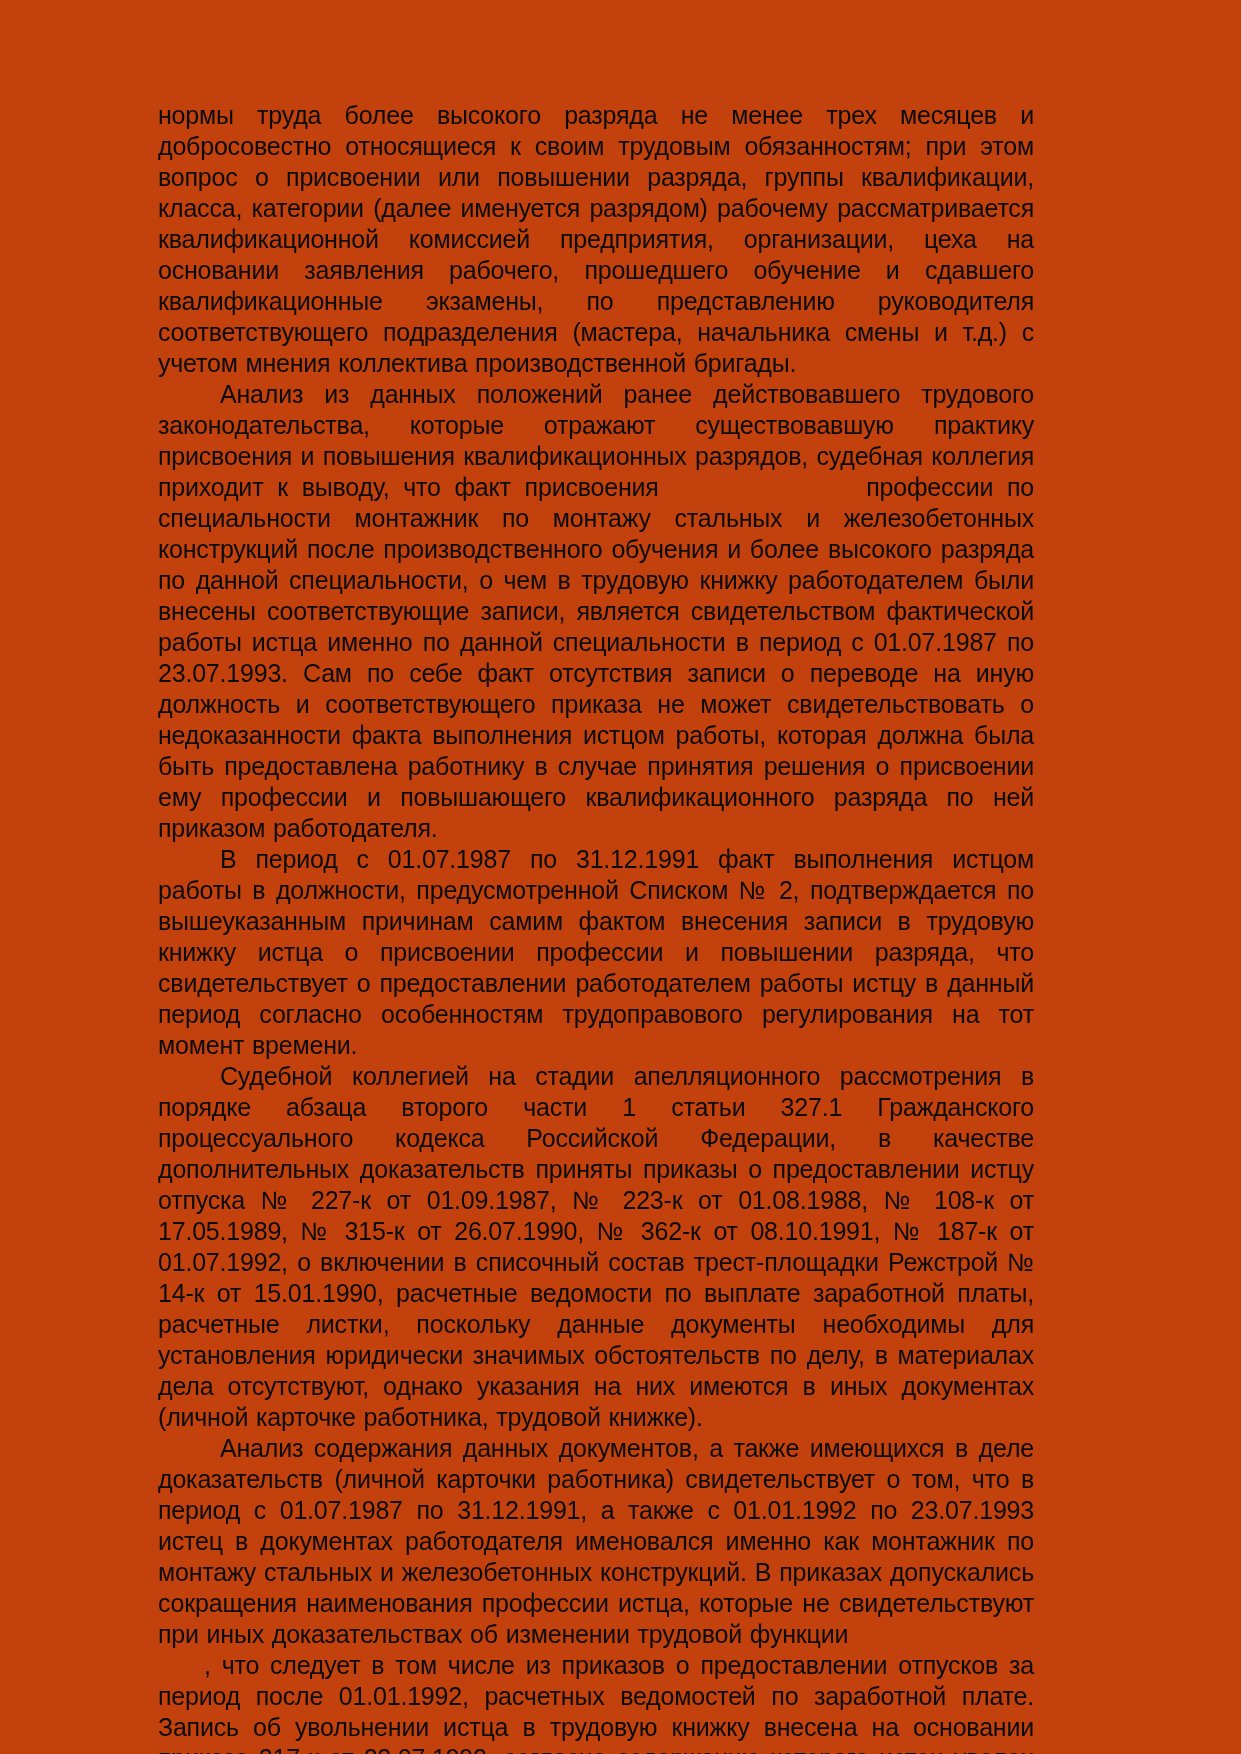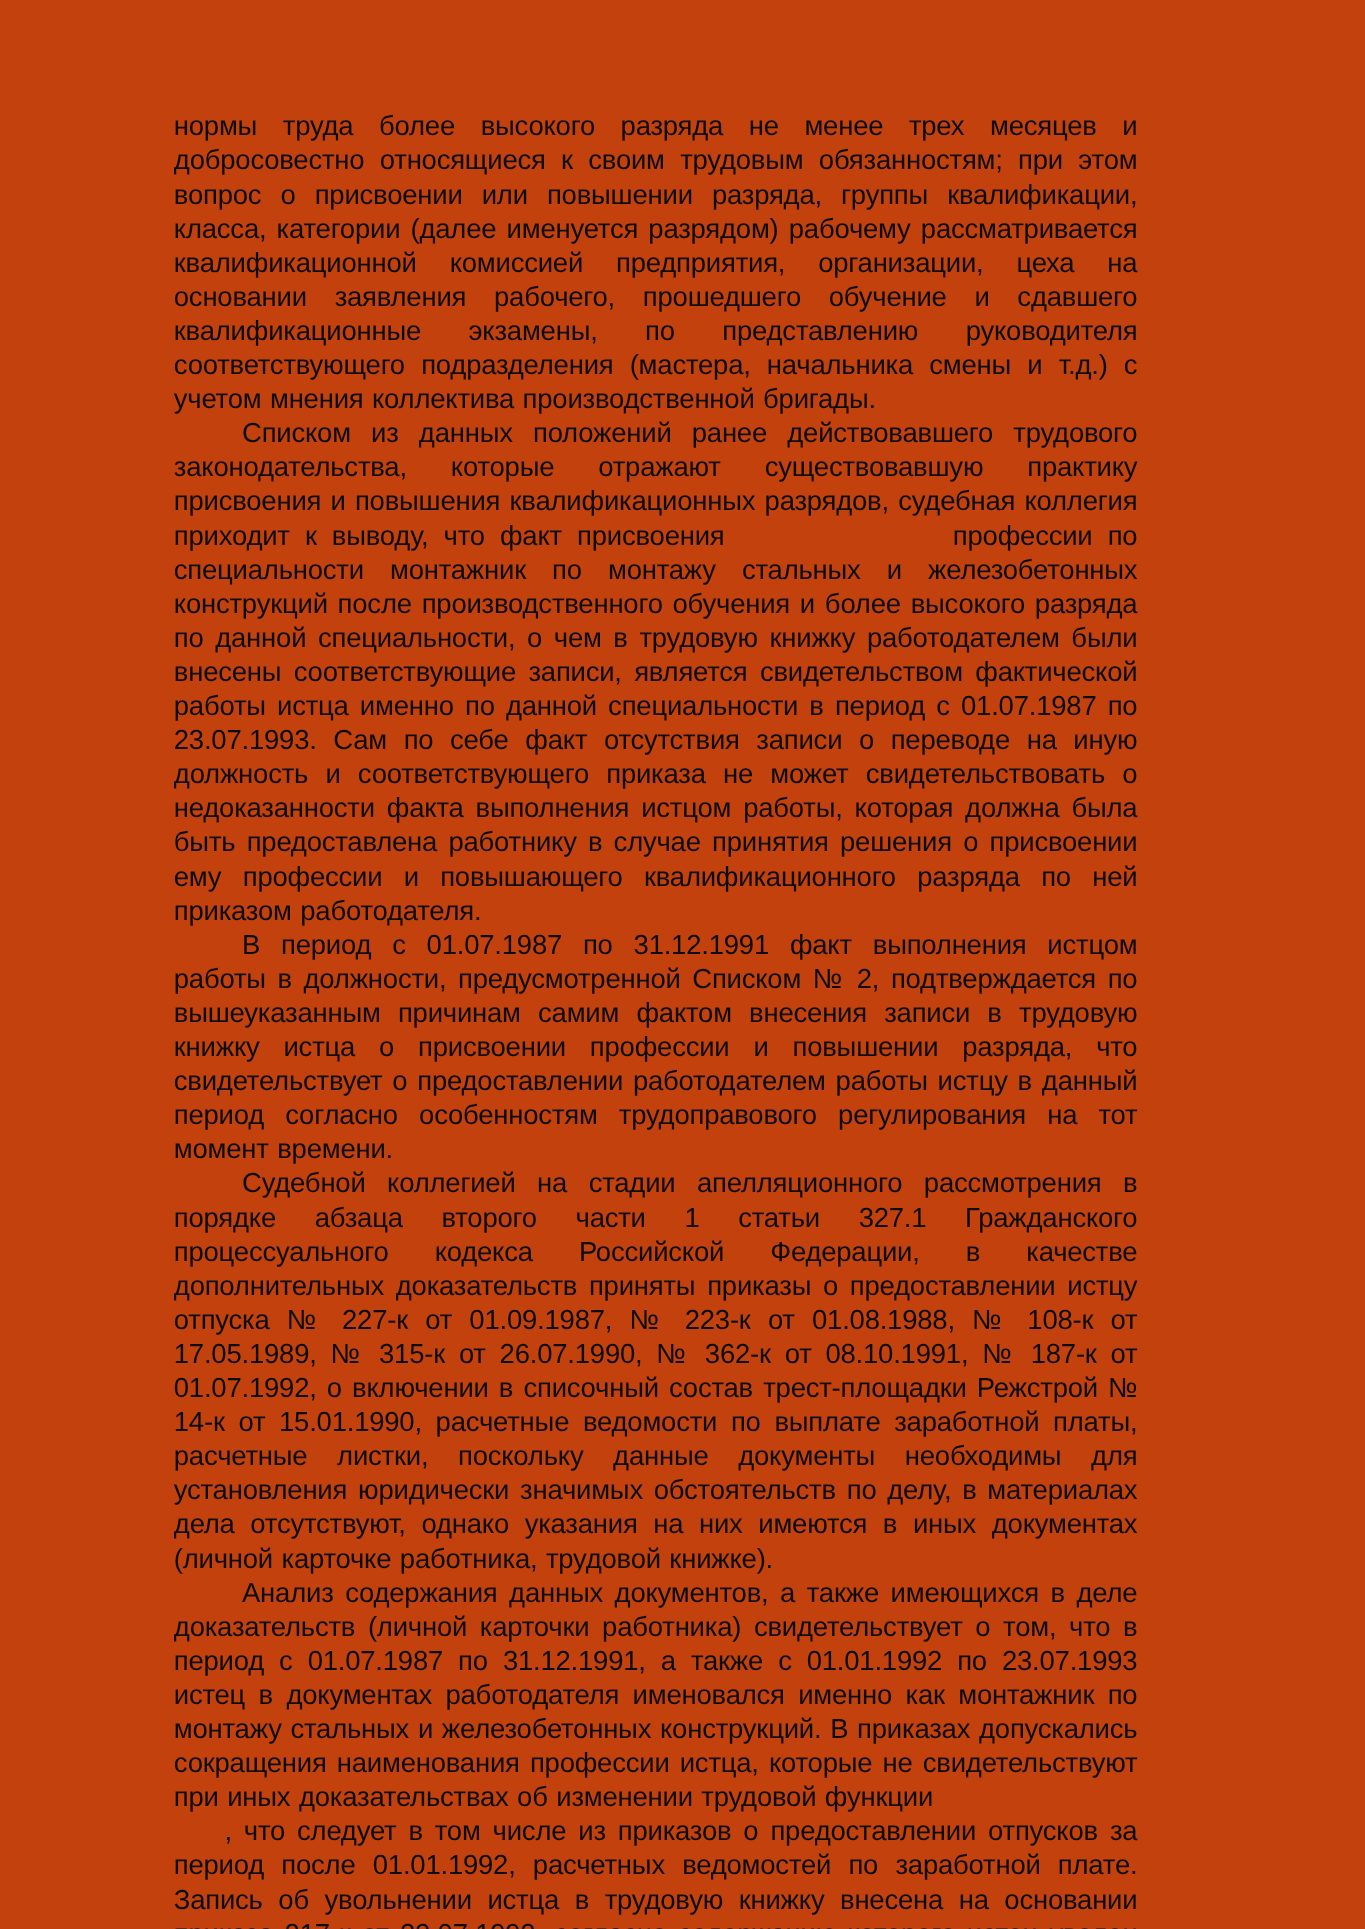--- a/index.html
+++ b/index.html
@@ -48,21 +48,21 @@
   }
 </style>
 </head>
 <body>
 
 <div class="page">
   <div class="text-block">
 
     <p>нормы труда более высокого разряда не менее трех месяцев и добросовестно относящиеся к своим трудовым обязанностям; при этом вопрос о присвоении или повышении разряда, группы квалификации, класса, категории (далее именуется разрядом) рабочему рассматривается квалификационной комиссией предприятия, организации, цеха на основании заявления рабочего, прошедшего обучение и сдавшего квалификационные экзамены, по представлению руководителя соответствующего подразделения (мастера, начальника смены и т.д.) с учетом мнения коллектива производственной бригады.</p>
 
-    <p class="para-indent"><span>Списком из данных положений ранее действовавшего трудового законодательства, которые отражают существовавшую практику присвоения и повышения квалификационных разрядов, судебная коллегия приходит к выводу, что факт присвоения</span>
+    <p class="para-indent"><span>Анализ из данных положений ранее действовавшего трудового законодательства, которые отражают существовавшую практику присвоения и повышения квалификационных разрядов, судебная коллегия приходит к выводу, что факт присвоения</span>
       <span class="redaction-gap"></span>
       <span>профессии по специальности монтажник по монтажу стальных и железобетонных конструкций после производственного обучения и более высокого разряда по данной специальности, о чем в трудовую книжку работодателем были внесены соответствующие записи, является свидетельством фактической работы истца именно по данной специальности в период с 01.07.1987 по 23.07.1993. Сам по себе факт отсутствия записи о переводе на иную должность и соответствующего приказа не может свидетельствовать о недоказанности факта выполнения истцом работы, которая должна была быть предоставлена работнику в случае принятия решения о присвоении ему профессии и повышающего квалификационного разряда по ней приказом работодателя.</span></p>
 
     <p class="para-indent">В период с 01.07.1987 по 31.12.1991 факт выполнения истцом работы в должности, предусмотренной Списком № 2, подтверждается по вышеуказанным причинам самим фактом внесения записи в трудовую книжку истца о присвоении профессии и повышении разряда, что свидетельствует о предоставлении работодателем работы истцу в данный период согласно особенностям трудоправового регулирования на тот момент времени.</p>
 
     <p class="para-indent">Судебной коллегией на стадии апелляционного рассмотрения в порядке абзаца второго части 1 статьи 327.1 Гражданского процессуального кодекса Российской Федерации, в качестве дополнительных доказательств приняты приказы о предоставлении истцу отпуска № 227-к от 01.09.1987, № 223-к от 01.08.1988, № 108-к от 17.05.1989, № 315-к от 26.07.1990, № 362-к от 08.10.1991, № 187-к от 01.07.1992, о включении в списочный состав трест-площадки Режстрой № 14-к от 15.01.1990, расчетные ведомости по выплате заработной платы, расчетные листки, поскольку данные документы необходимы для установления юридически значимых обстоятельств по делу, в материалах дела отсутствуют, однако указания на них имеются в иных документах (личной карточке работника, трудовой книжке).</p>
 
     <p class="para-indent">Анализ содержания данных документов, а также имеющихся в деле доказательств (личной карточки работника) свидетельствует о том, что в период с 01.07.1987 по 31.12.1991, а также с 01.01.1992 по 23.07.1993 истец в документах работодателя именовался именно как монтажник по монтажу стальных и железобетонных конструкций. В приказах допускались сокращения наименования профессии истца, которые не свидетельствуют при иных доказательствах об изменении трудовой функции</p>
 
     <p><span class="leading-gap"></span><span>, что следует в том числе из приказов о предоставлении отпусков за период после 01.01.1992, расчетных ведомостей по заработной плате. Запись об увольнении истца в трудовую книжку внесена на основании приказа 217-к от 22.07.1992, согласно содержанию которого истец уволен именно с должности монтажника железобетонных конструкций 4 разрядка. При этом неверное (неполное) наименование должности истца в данном приказе не свидетельствует о выполнении им иной трудовой функции, поскольку доказательств присвоения ему отдельной профессии монтажника железобетонных конструкций не имеется. Из представленных расчетных ведомостей по выплате заработной платы и расчетных листков, личной карточки работника следует, что заработная плата истцу выплачивалась весь спорный период, без указания данных о нахождении истца в простое, отпусках без сохранения заработной платы после 01.01.1992, а также иных периодов, не подлежащих включению в стаж, что также свидетельствует о</span></p>

